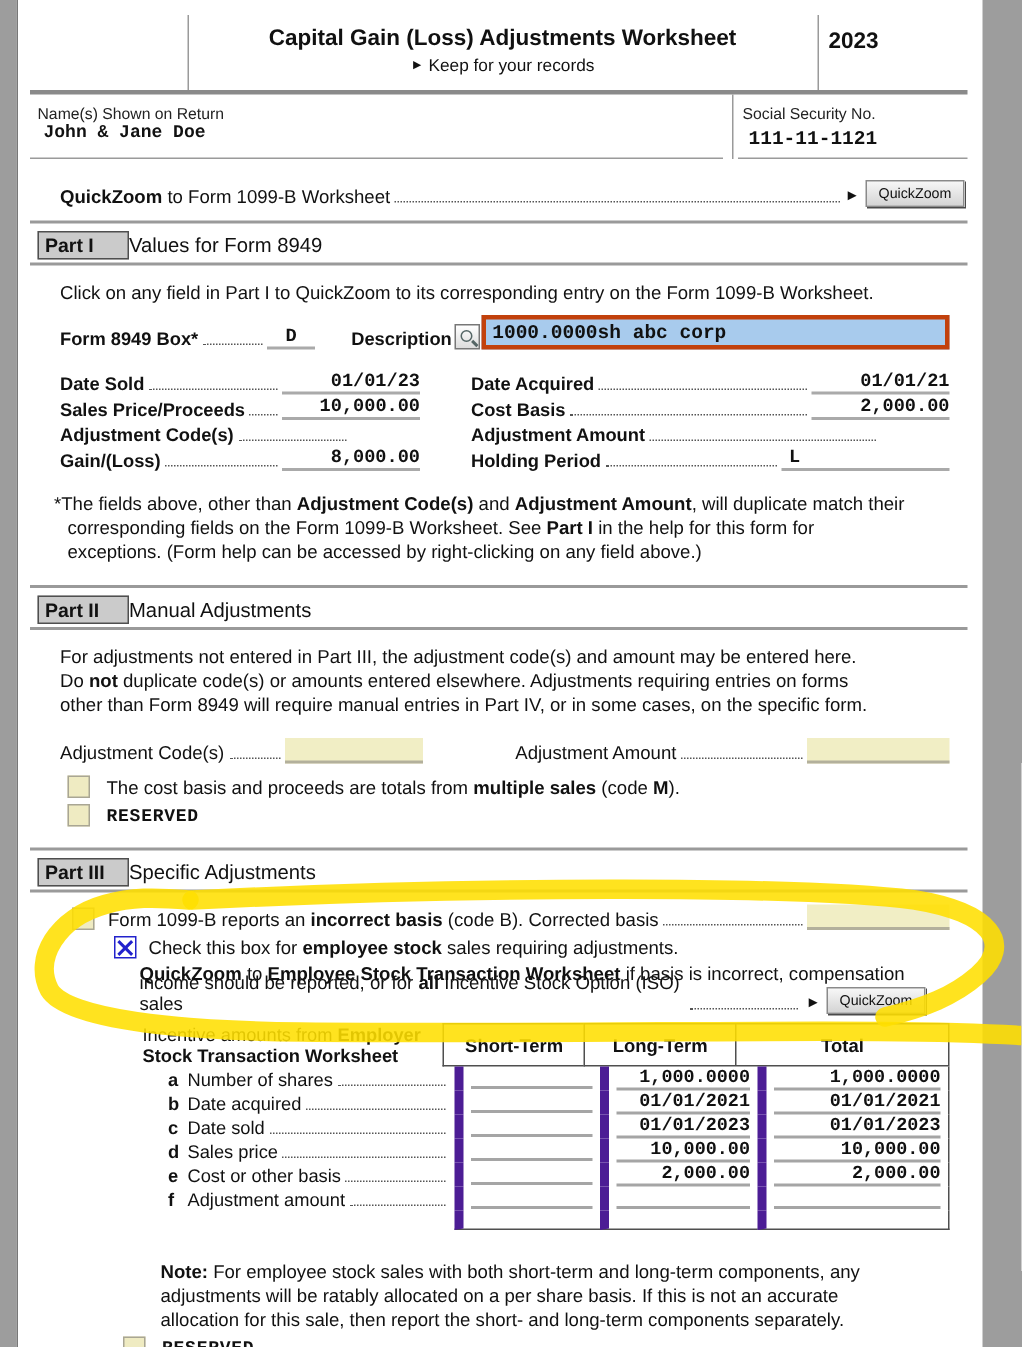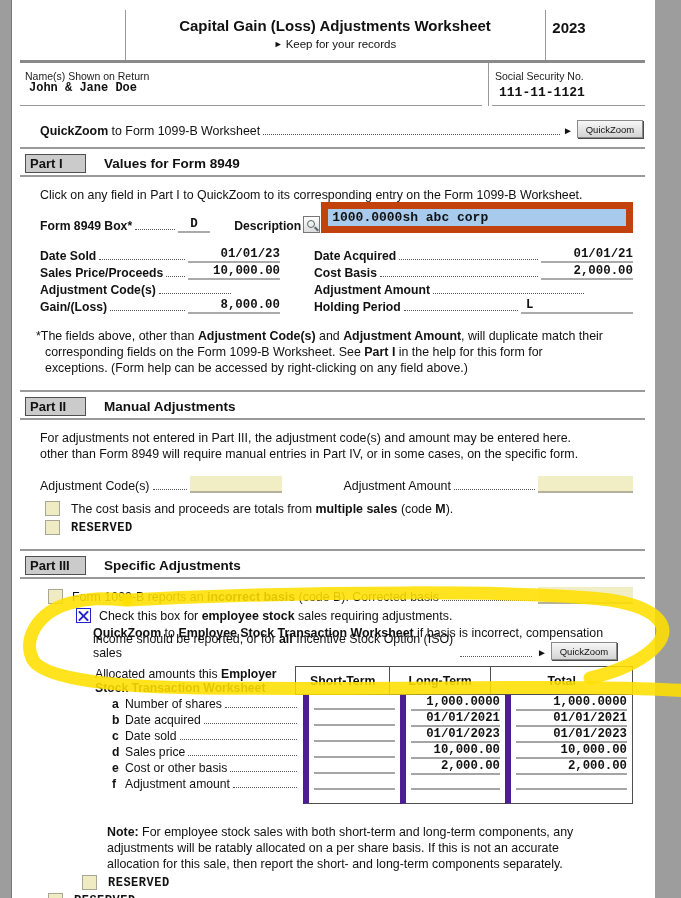--- a/index.html
+++ b/index.html
@@ -33,34 +33,34 @@
   .grow{flex:1}
   .btn{min-width:66px;height:18px;background:linear-gradient(#f7f7f7,#d4d4d4);
        border:1px solid #8a8a8a;box-shadow:1px 1px 0 #4a4a4a;font-size:9.5px;
        display:inline-flex;align-items:center;justify-content:center;padding:0 6px;box-sizing:border-box}
   .arr{font-size:10px}
   .qzrow{display:flex;align-items:flex-end;padding:12px 12px 9px 28px}
   .qzrow .dots{flex:1}
   .badge-row{padding:5px 0 3px 13px;display:flex;align-items:center;height:18px}
   .badge{min-width:47px;background:#cbcbcb;border:1px solid #4f4f4f;font-weight:bold;
          font-size:13px;padding:1px 8px 1px 4px;display:inline-block}
-  .badge-title{font-weight:bold;font-size:13.5px;margin-left:18px}
+  .badge-title{font-weight:normal;font-size:13.5px;}
   .intro{padding:10px 22px 0 28px;line-height:16px}
   
   .frow{display:flex;align-items:flex-end;padding:0 22px 0 28px;margin:11px 0 10px;height:19px}
   .boxd{width:32px;text-align:center;border-bottom:2px solid #aaa;font-size:12.5px}
   .dwide{width:40px}
   .gap{width:24px}
   .mag{width:17px;height:17px;border:1px solid #777;background:linear-gradient(#fff,#dcdcdc);
        position:relative;flex:none;margin:0 1px 0 2px;box-sizing:border-box}
   .mag::before{content:"";position:absolute;left:3px;top:3px;width:6px;height:6px;
        border:1.5px solid #566;border-radius:50%}
   .mag::after{content:"";position:absolute;left:10px;top:11px;width:5px;height:2px;
        background:#566;transform:rotate(45deg)}
-  .bluefield{flex:1;background:#A8CBED;border:7px solid #c2410c;height:17px;line-height:17px;
+  .bluefield{flex:1;background:#A8CBED;border:3px solid #c2410c;height:17px;line-height:17px;
        padding:0 4px;font-size:13px;white-space:nowrap;overflow:hidden}
   
   .arows{padding:4px 22px 0 28px}
   .arow{display:flex;height:16px;align-items:flex-end;margin-bottom:1px}
   .acl{width:240px;display:flex;align-items:flex-end}
   .acr{flex:1;margin-left:34px;display:flex;align-items:flex-end}
   .albl{font-weight:bold;white-space:nowrap;font-size:12.2px}
   .acl .dots,.acr .dots{flex:1}
   .aval{min-width:92px;text-align:right;border-bottom:2px solid #aaa;font-size:12.4px;min-height:14px;box-sizing:border-box}
   .aval.left{text-align:left;padding-left:5px;min-width:112px}
@@ -226,20 +226,21 @@
   <div class="rule mt14"></div>
 
   <div class="badge-row">
     <span class="badge">Part II</span>
     <span class="badge-title">Manual Adjustments</span>
   </div>
   <div class="rule"></div>
 
   <div class="intro">
     <div><span>For adjustments not entered in Part III, the adjustment code(s) and amount may be entered here.</span></div>
+    <div><span>Do </span><span class="b">not</span><span> duplicate code(s) or amounts entered elsewhere. Adjustments requiring entries on forms</span></div>
     <div><span>other than Form 8949 will require manual entries in Part IV, or in some cases, on the specific form.</span></div>
   </div>
 
   <div class="p2fields">
     <span class="p2lbl">Adjustment Code(s)</span>
     <span class="dots" style="width:34px"></span>
     <span class="yfield yf1 mono"></span>
     <span class="p2lbl ml66">Adjustment Amount</span>
     <span class="dots grow"></span>
     <span class="yfield yf2 mono"></span>
@@ -278,21 +279,21 @@
   <div class="p3r3b">
     <span><span>income should be reported, or for </span><span class="b">all</span><span> Incentive Stock Option (ISO) sales</span></span>
     <span class="dots"></span>
     <span class="arr">►</span>
     <span class="btn">QuickZoom</span>
   </div>
 
   <div class="stbl">
     <div class="trh">
       <div class="thl">
-        <div><span>Allocated amounts this </span><span class="b">Employer</span></div>
+        <div><span>Incentive amounts from </span><span class="b">Employer</span></div>
         <div><span class="b">Stock Transaction Worksheet</span></div>
       </div>
       <div class="th c1">Short-Term</div>
       <div class="th c2">Long-Term</div>
       <div class="th c3">Total</div>
     </div>
 
     <div class="tr">
       <div class="tl">
           <span class="tletter">a</span>

